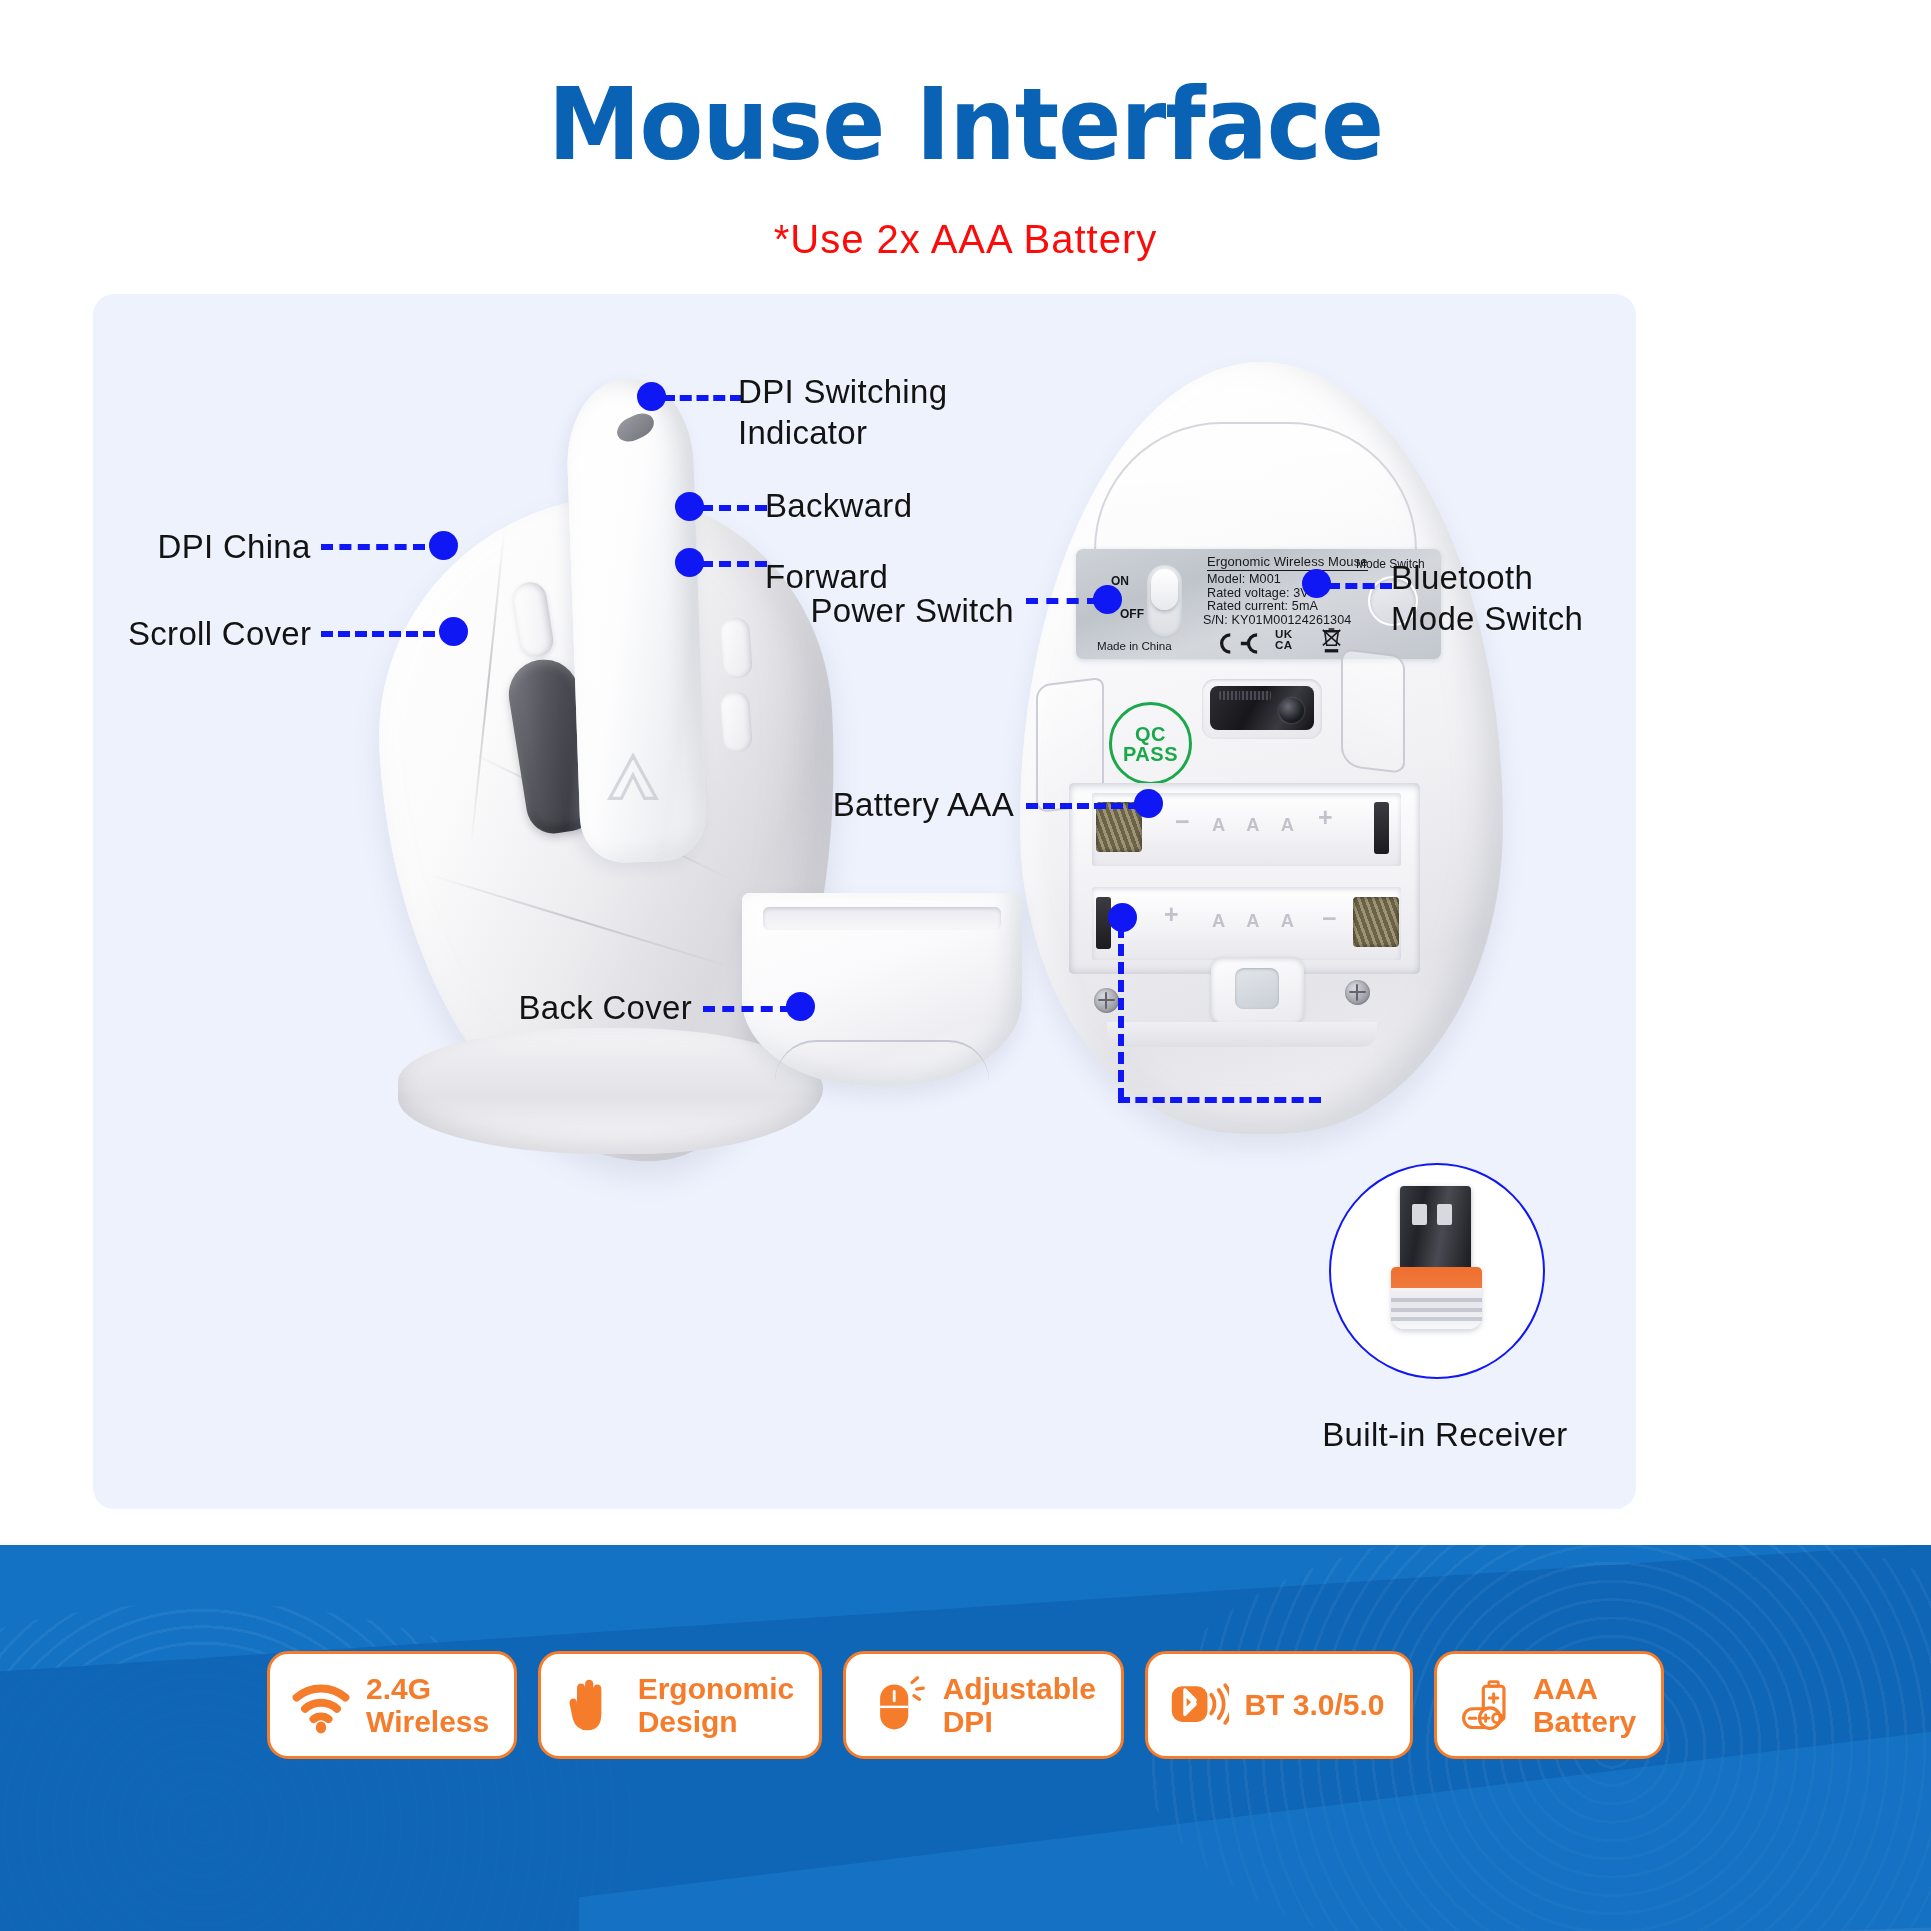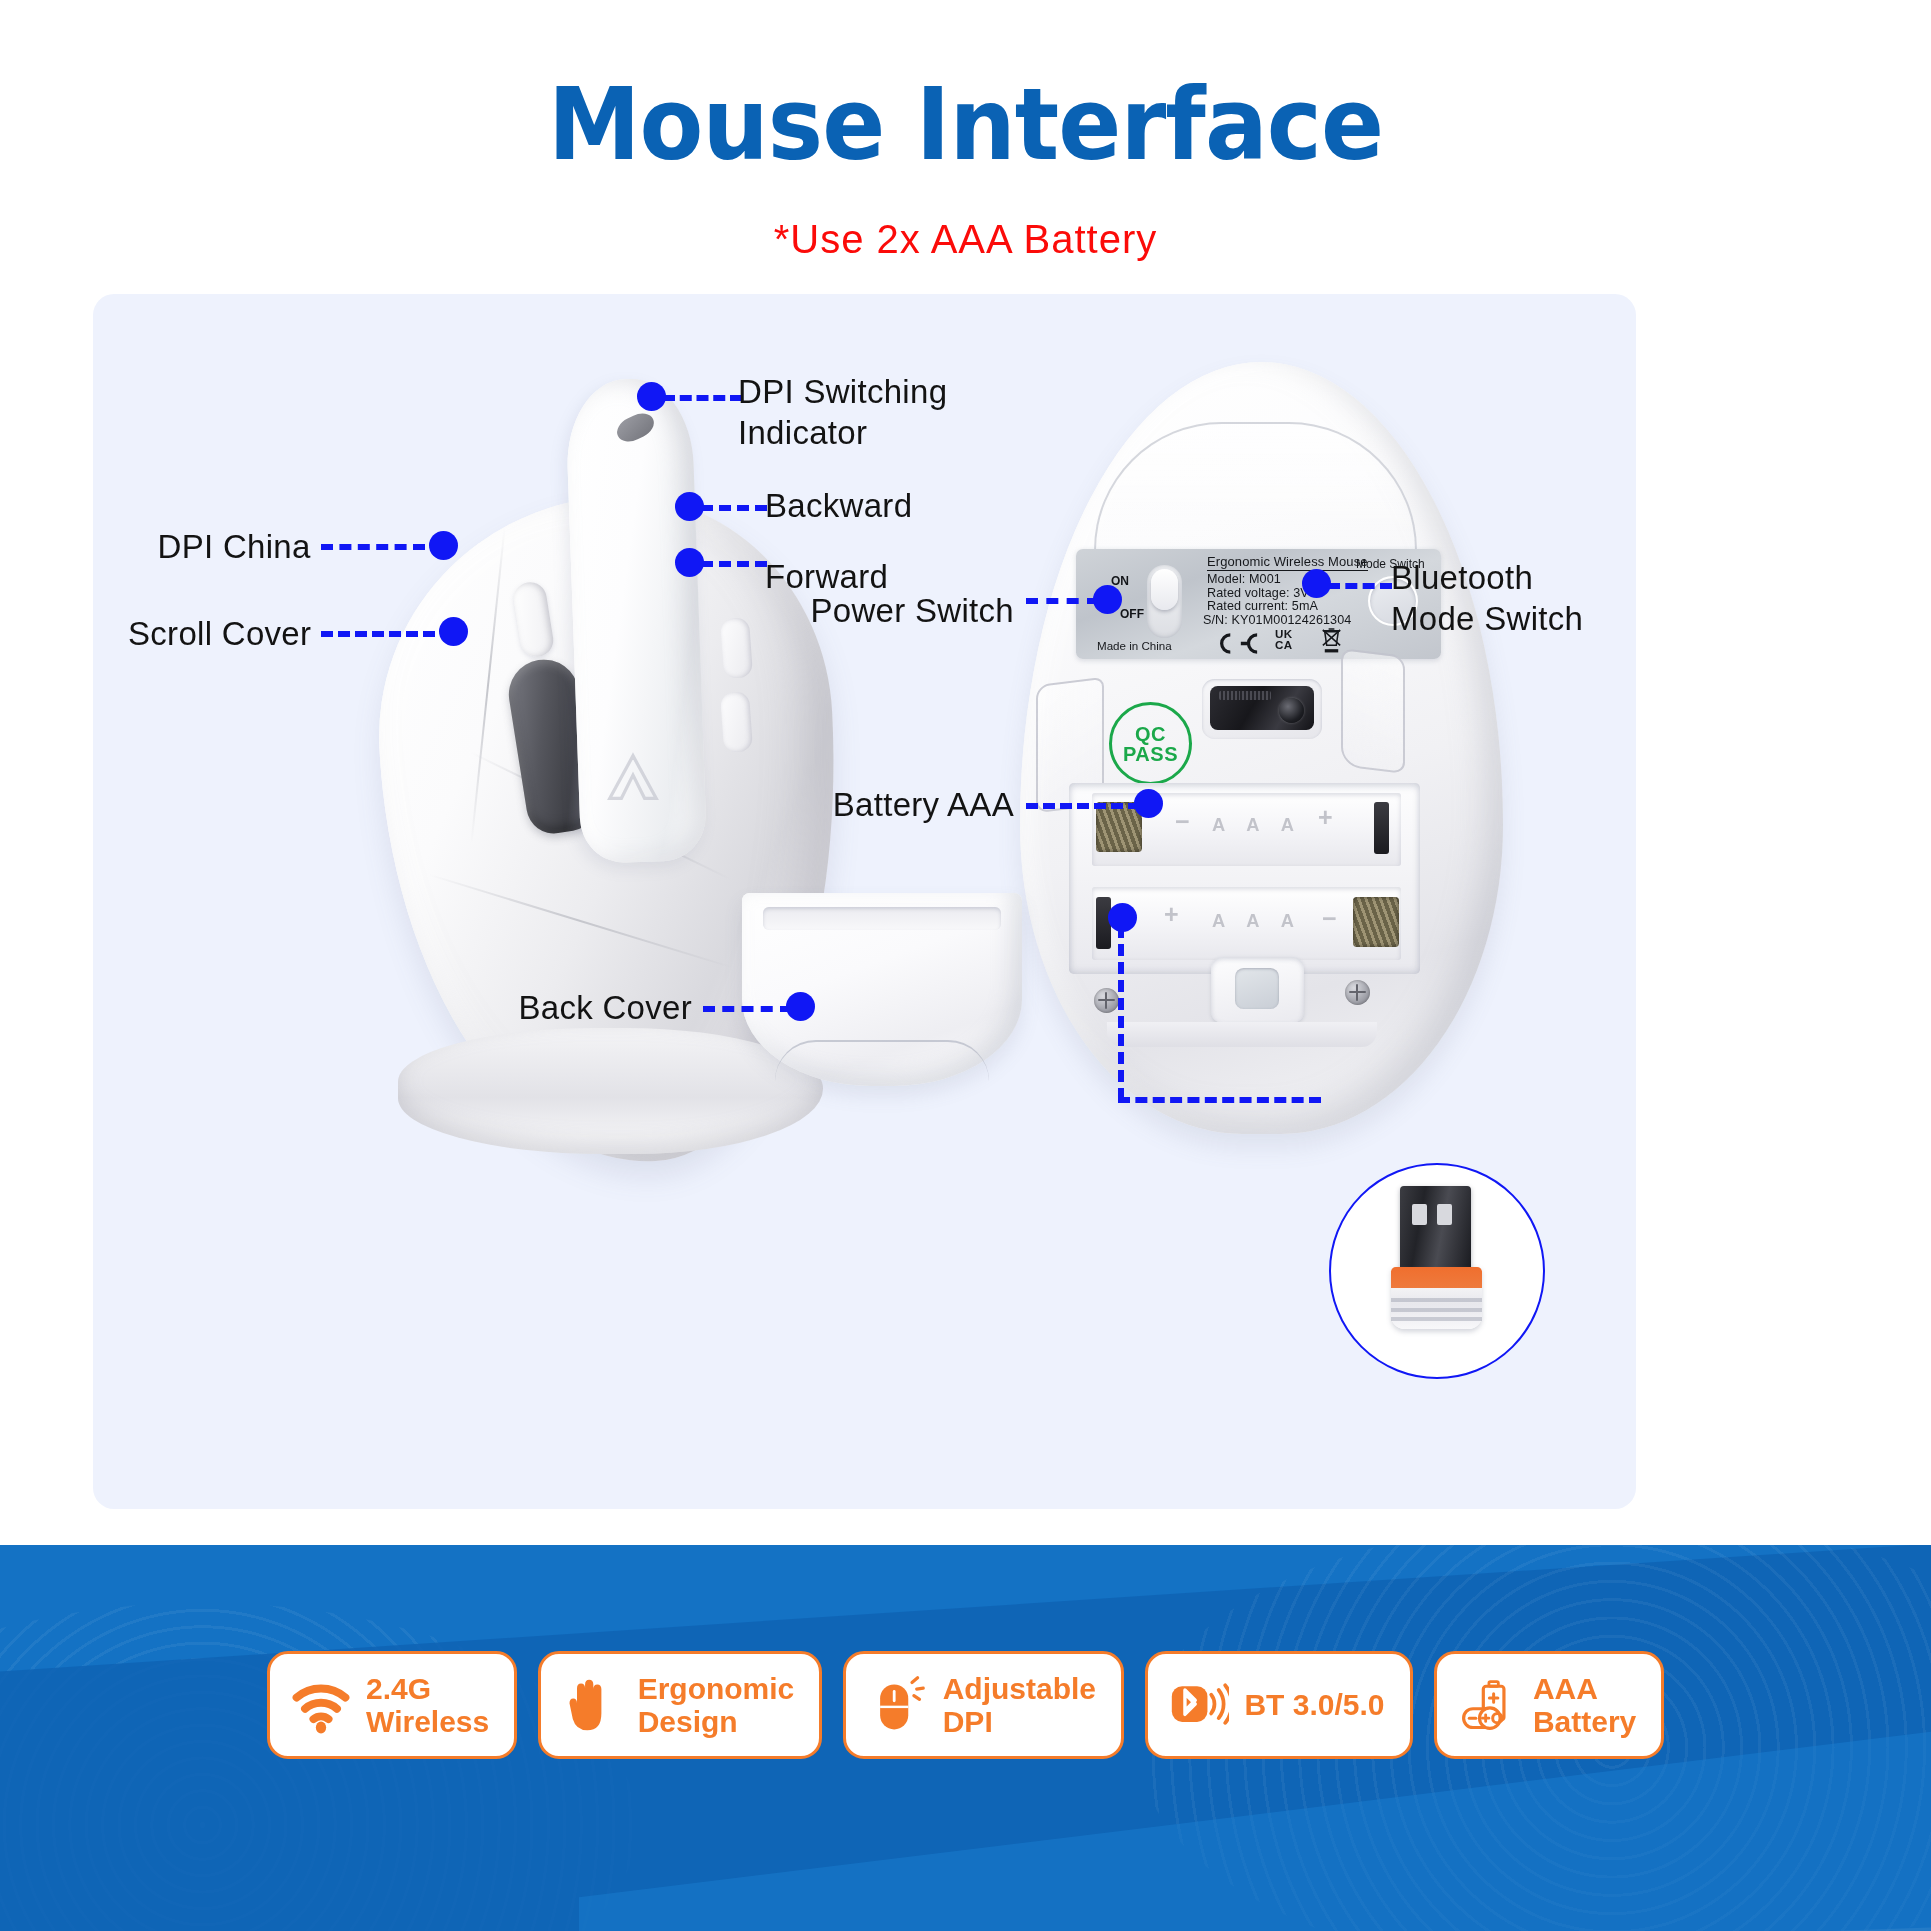--- a/index.html
+++ b/index.html
@@ -532,20 +532,21 @@
   <div id="receiver">
     <div class="rc-ring"></div>
     <div class="rc-usb-metal"></div>
     <div class="rc-usb-pin" style="left:83px;top:41px;"></div>
     <div class="rc-usb-pin" style="left:108px;top:41px;"></div>
     <div class="rc-usb-body"></div>
     <div class="rc-usb-rib" style="top:135px;"></div>
     <div class="rc-usb-rib" style="top:145px;"></div>
     <div class="rc-usb-rib" style="top:154px;"></div>
   </div>
+  <div class="callout-label" style="left:1149px;top:1120px;width:406px;text-align:center;">Built-in Receiver</div>
 
   <div id="back-cover">
     <div class="bc-body"></div>
     <div class="bc-notch"></div>
     <div class="bc-arc"></div>
   </div>
   <div class="callout-label right" style="left:367px;top:693px;width:232px;">Back Cover</div>
   <div class="dash-h" style="left:610px;top:712px;width:89px;"></div>
   <div class="dot" style="left:693px;top:698px;"></div>
 

